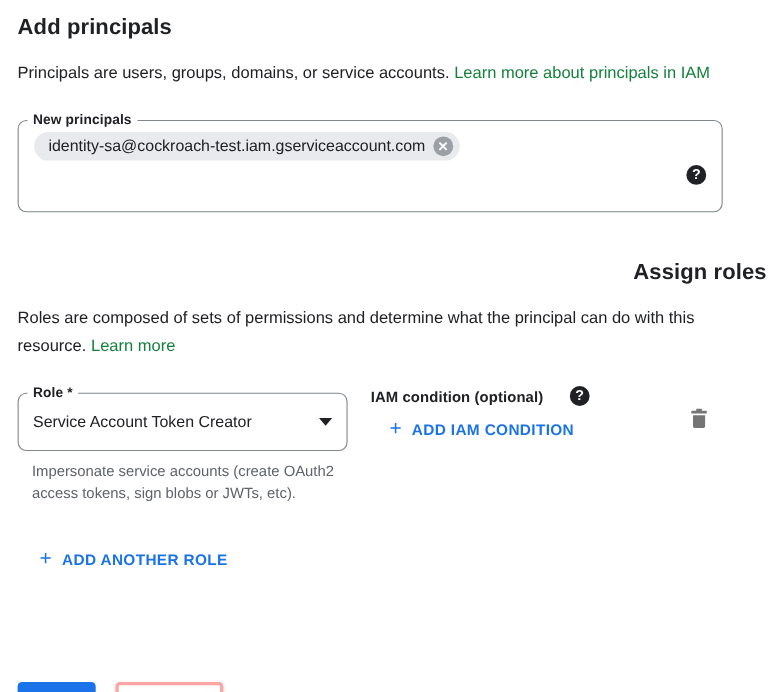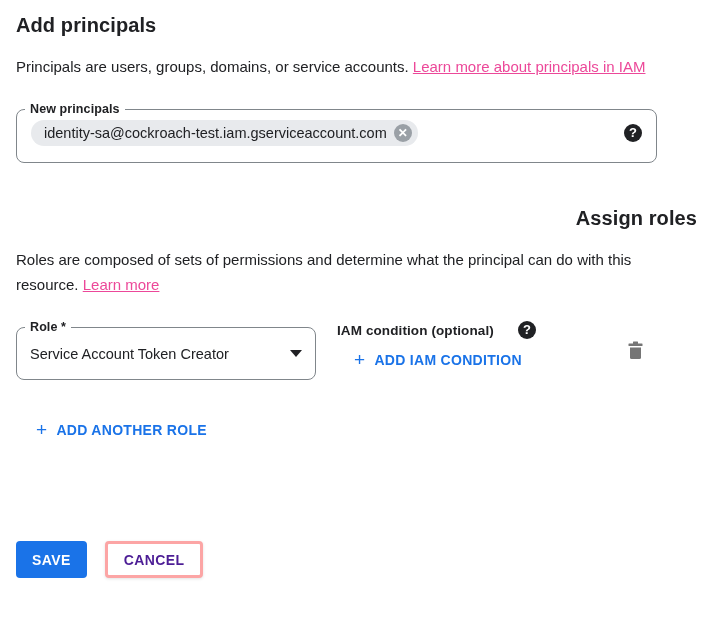--- a/index.html
+++ b/index.html
@@ -19,36 +19,36 @@
     letter-spacing: 0.1px;
   }
   .body-text {
     font-size: 15px;
     line-height: 25px;
     color: #202124;
     max-width: 660px;
     margin-top: 17px;
   }
   a.inline-link {
-    color: #ec4899;
-    text-decoration: underline;
+    color: #15803d;
     cursor: pointer;
   }
 
   
   .principals-box {
     position: relative;
     margin-top: 30px;
     width: 641px;
-    height: 54px;
+    height: 84px;
     border: 1px solid #80868b;
     border-radius: 8px;
     padding: 10px 14px;
     display: flex;
     align-items: flex-start;
+    flex-direction: column;
   }
   .float-label {
     position: absolute;
     top: -8px;
     left: 8px;
     background: #ffffff;
     padding: 0 5px;
     font-size: 12.5px;
     font-weight: bold;
     color: #202124;
@@ -216,20 +216,21 @@
   <p class="body-text"><span>Roles are composed of sets of permissions and determine what the principal can do with this resource. </span><a class="inline-link">Learn more</a></p>
 
   <div class="role-row">
 
     <div class="role-col">
       <div class="role-select">
         <span class="float-label">Role *</span>
         <span class="role-value">Service Account Token Creator</span>
         <span class="caret-down"></span>
       </div>
+      <div class="role-helper">Impersonate service accounts (create OAuth2 access tokens, sign blobs or JWTs, etc).</div>
     </div>
 
     <div class="condition-col">
       <div class="condition-label-row">
         <span class="condition-label">IAM condition (optional)</span>
         <span class="help-icon">?</span>
       </div>
       <button class="text-button">
         <span class="plus-glyph">+</span>
         <span>ADD IAM CONDITION</span>

